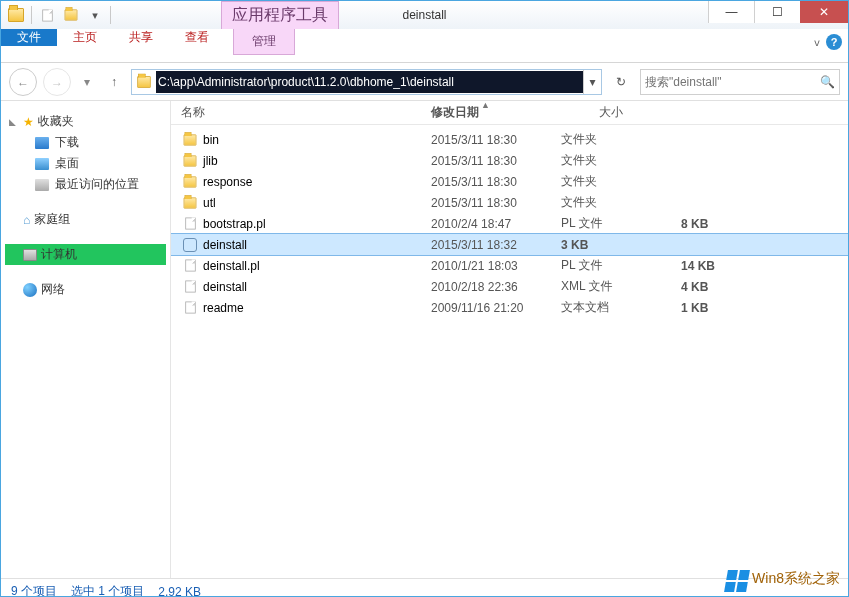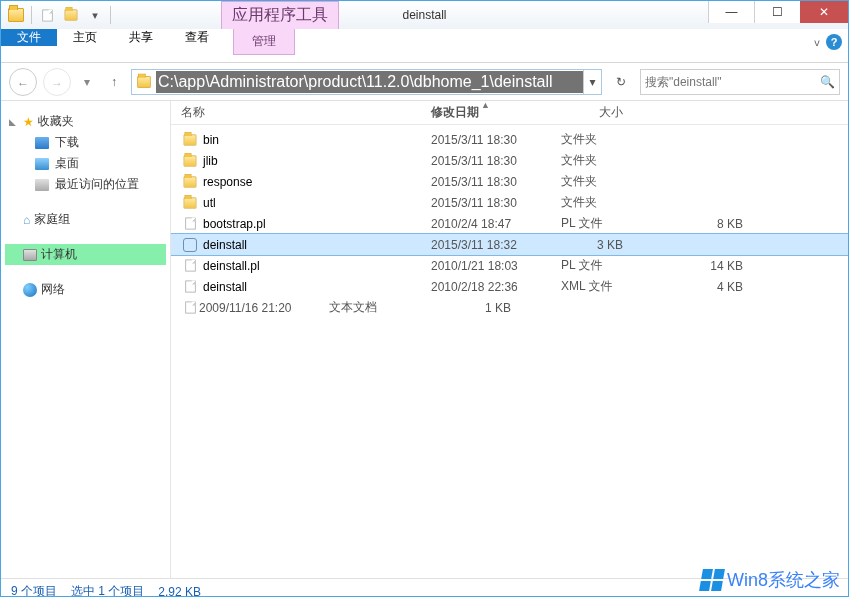--- a/index.html
+++ b/index.html
@@ -13,35 +13,35 @@
   .folder-ico::before { content:""; position:absolute; top:-4px; left:0; width:7px; height:4px; background:#f5c644; border:1px solid #d6a528; border-bottom:none; border-radius:1px 1px 0 0;}
   .qat-divider { width:1px; height:18px; background:#c9c9c9; margin:0 2px;}
   .ctx-tab { position:absolute; left:220px; top:0; height:28px; display:flex; flex-direction:column; align-items:center; justify-content:center; background:#f8d7f8; border:1px solid #d8a8d8; border-bottom:none; padding:12px 10px; font-size:16px; color:#6a3a6a;}
   .win-title { position:absolute; left:50%; transform:translateX(-50%); font-size:12px; color:#333;}
   .win-controls { position:absolute; right:0; top:0; display:flex; }
   .win-btn { width:46px; height:22px; display:flex; align-items:center; justify-content:center; background:#fff; border-left:1px solid #d0d0d0; font-family:Arial; color:#333;}
   .win-btn.close { background:#c75050; color:#fff; border:none; width:48px;}
 
   
   .ribbon { height:34px; background:#fff; border-bottom:1px solid #d6d6d6; display:flex; align-items:flex-start; position:relative;}
-  .ribbon-tab { padding:0 16px; display:flex; align-items:center; font-size:12px; color:#000000; cursor:default;}
+  .ribbon-tab { padding:0 16px; display:flex; align-items:center; font-size:12px; color:#b91c1c; cursor:default;}
   .ribbon-tab.file { background:#1979ca; color:#fff;}
   .ribbon-tab.ctx { background:#f8d7f8; color:#6a3a6a; position:absolute; left:232px; top:0; height:26px; padding:0 18px; border:1px solid #d8a8d8; border-top:none;}
   .ribbon-right { position:absolute; right:6px; top:0; height:26px; display:flex; align-items:center; gap:6px;}
   .help-ico { width:16px; height:16px; border-radius:50%; background:#2a8dd4; color:#fff; display:flex; align-items:center; justify-content:center; font-size:11px; font-weight:bold;}
   .chev { color:#666; font-size:10px;}
 
   
   .navbar { height:38px; border-bottom:1px solid #e0e0e0; display:flex; align-items:center; padding:4px 8px; gap:6px;}
   .nav-btn { width:28px; height:28px; border-radius:50%; border:1px solid #ccc; display:flex; align-items:center; justify-content:center; color:#888;}
   .nav-btn.small { width:20px; border:none;}
   .nav-up { width:22px; height:22px; display:flex; align-items:center; justify-content:center; color:#555;}
   .addr { flex:1; height:26px; border:1px solid #a8c8e4; display:flex; align-items:center; background:#fff;}
   .addr .folder-ico { margin:0 4px; transform:scale(.85);}
-  .addr input { flex:1; border:none; outline:none; height:22px; padding:0 2px; font-size:16px; background:#737373; color:#fff;}
+  .addr input { flex:1; border:none; outline:none; height:22px; padding:0 2px; font-size:12px; background:#0f172a; color:#fff;}
   .addr-drop { width:18px; display:flex; align-items:center; justify-content:center; color:#555; border-left:1px solid #ccc; height:100%;}
   .refresh { width:26px; height:26px; display:flex; align-items:center; justify-content:center; color:#555;}
   .search { width:200px; height:26px; border:1px solid #cfcfcf; display:flex; align-items:center; padding:0 4px;}
   .search input { flex:1; border:none; outline:none; font-size:12px; color:#888;}
   .search-ico { color:#888;}
 
   
   .main { display:flex; height:calc(100% - 28px - 26px - 38px - 26px);}
   .sidebar { width:170px; border-right:1px solid #e5e5e5; padding:10px 4px; overflow:auto;}
   .tree-group { margin-bottom:14px;}
@@ -65,25 +65,25 @@
   .rows { flex:1; overflow:auto; padding-top:4px;}
   .row { height:21px; display:flex; align-items:center; padding-left:10px; position:relative;}
   .row.sel { background:#cde8ff; outline:1px solid #7fb8e9;}
   .r-icon { width:18px; display:flex; align-items:center; justify-content:center;}
   .doc-ico { width:13px; height:15px; background:#fff; border:1px solid #aaa; position:relative;}
   .doc-ico::after { content:""; position:absolute; right:-1px; top:-1px; width:5px; height:5px; background:linear-gradient(135deg,#fff 50%,#ccc 50%);}
   .gear-ico { width:14px; height:14px; border:1.5px solid #6a90b5; border-radius:3px;}
   .r-name { width:232px; padding-left:4px;}
   .r-date { width:130px; color:#555;}
   .r-type { width:120px; color:#555;}
-  .r-size { width:80px; text-align:right; padding-right:18px; color:#555;}
+  .r-size { width:80px; text-align:left; padding-right:18px; color:#555;font-weight:bold;}
 
   
   .status { height:26px; border-top:1px solid #e0e0e0; display:flex; align-items:center; padding:0 10px; font-size:12px; color:#1a5fb4; gap:14px;}
-  .watermark { position:absolute; right:8px; bottom:4px; display:flex; align-items:center; gap:4px; font-size:18px; color:#3b82f6;}
+  .watermark { position:absolute; right:8px; bottom:4px; display:flex; gap:4px; font-size:14px; color:#a16207;}
   .win-logo { display:grid; grid-template-columns:10px 10px; grid-template-rows:10px 10px; gap:2px; transform:skewX(-10deg);}
   .win-logo span { background:#1a8fe3;}
 </style>
 </head>
 <body>
 
 <div class="titlebar">
   <div class="qat">
     <div class="qat-btn">
         <div class="folder-ico"></div>
@@ -158,21 +158,21 @@
         </div>
     </div>
     <div class="tree-group">
       <div class="tree-head">
         <span class="exp"></span>
         <span style="color:#5a9fd4">⌂</span>
         <span>家庭组</span>
       </div>
     </div>
     <div class="tree-group">
-      <div class="tree-head sel" style="background:#86efac">
+      <div class="tree-head sel" style="background:#22c55e">
         <span class="exp"></span>
         <div class="pc-ico"></div>
         <span>计算机</span>
       </div>
     </div>
     <div class="tree-group">
       <div class="tree-head">
         <span class="exp"></span>
         <div class="net-ico"></div>
         <span>网络</span>
@@ -256,20 +256,21 @@
           </div>
           <div class="r-name">deinstall</div>
           <div class="r-date">2010/2/18 22:36</div>
           <div class="r-type">XML 文件</div>
           <div class="r-size">4 KB</div>
         </div>
         <div class="row">
           <div class="r-icon">
             <div class="doc-ico" style="transform:scale(.8)"></div>
           </div>
+          <div class="r-name">readme</div>
           <div class="r-date">2009/11/16 21:20</div>
           <div class="r-type">文本文档</div>
           <div class="r-size">1 KB</div>
         </div>
       </div>
   </div>
 </div>
 
 <div class="status">
   <span>9 个项目</span>

